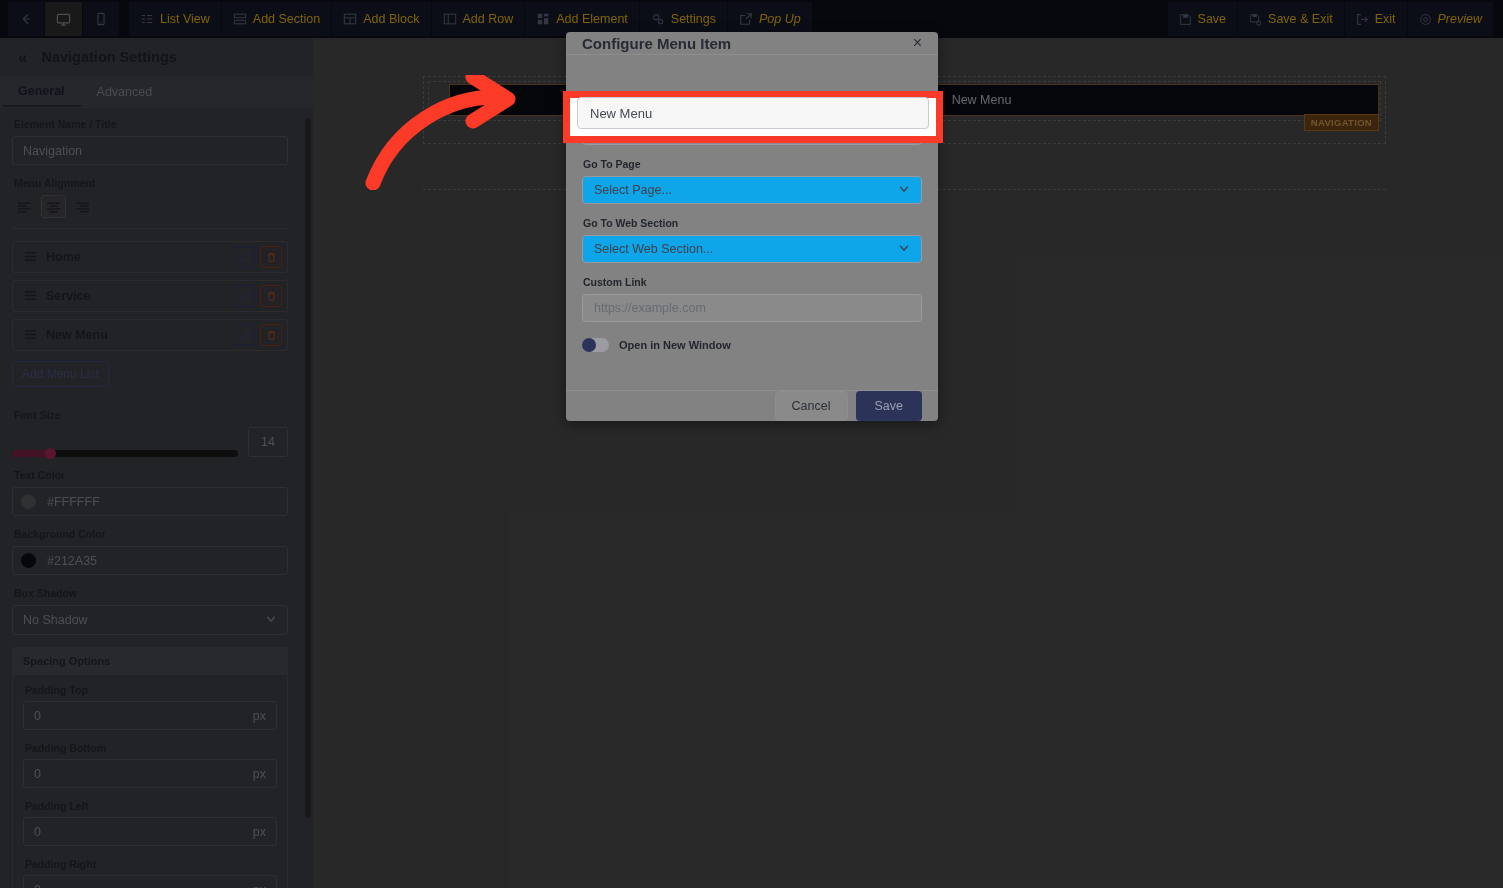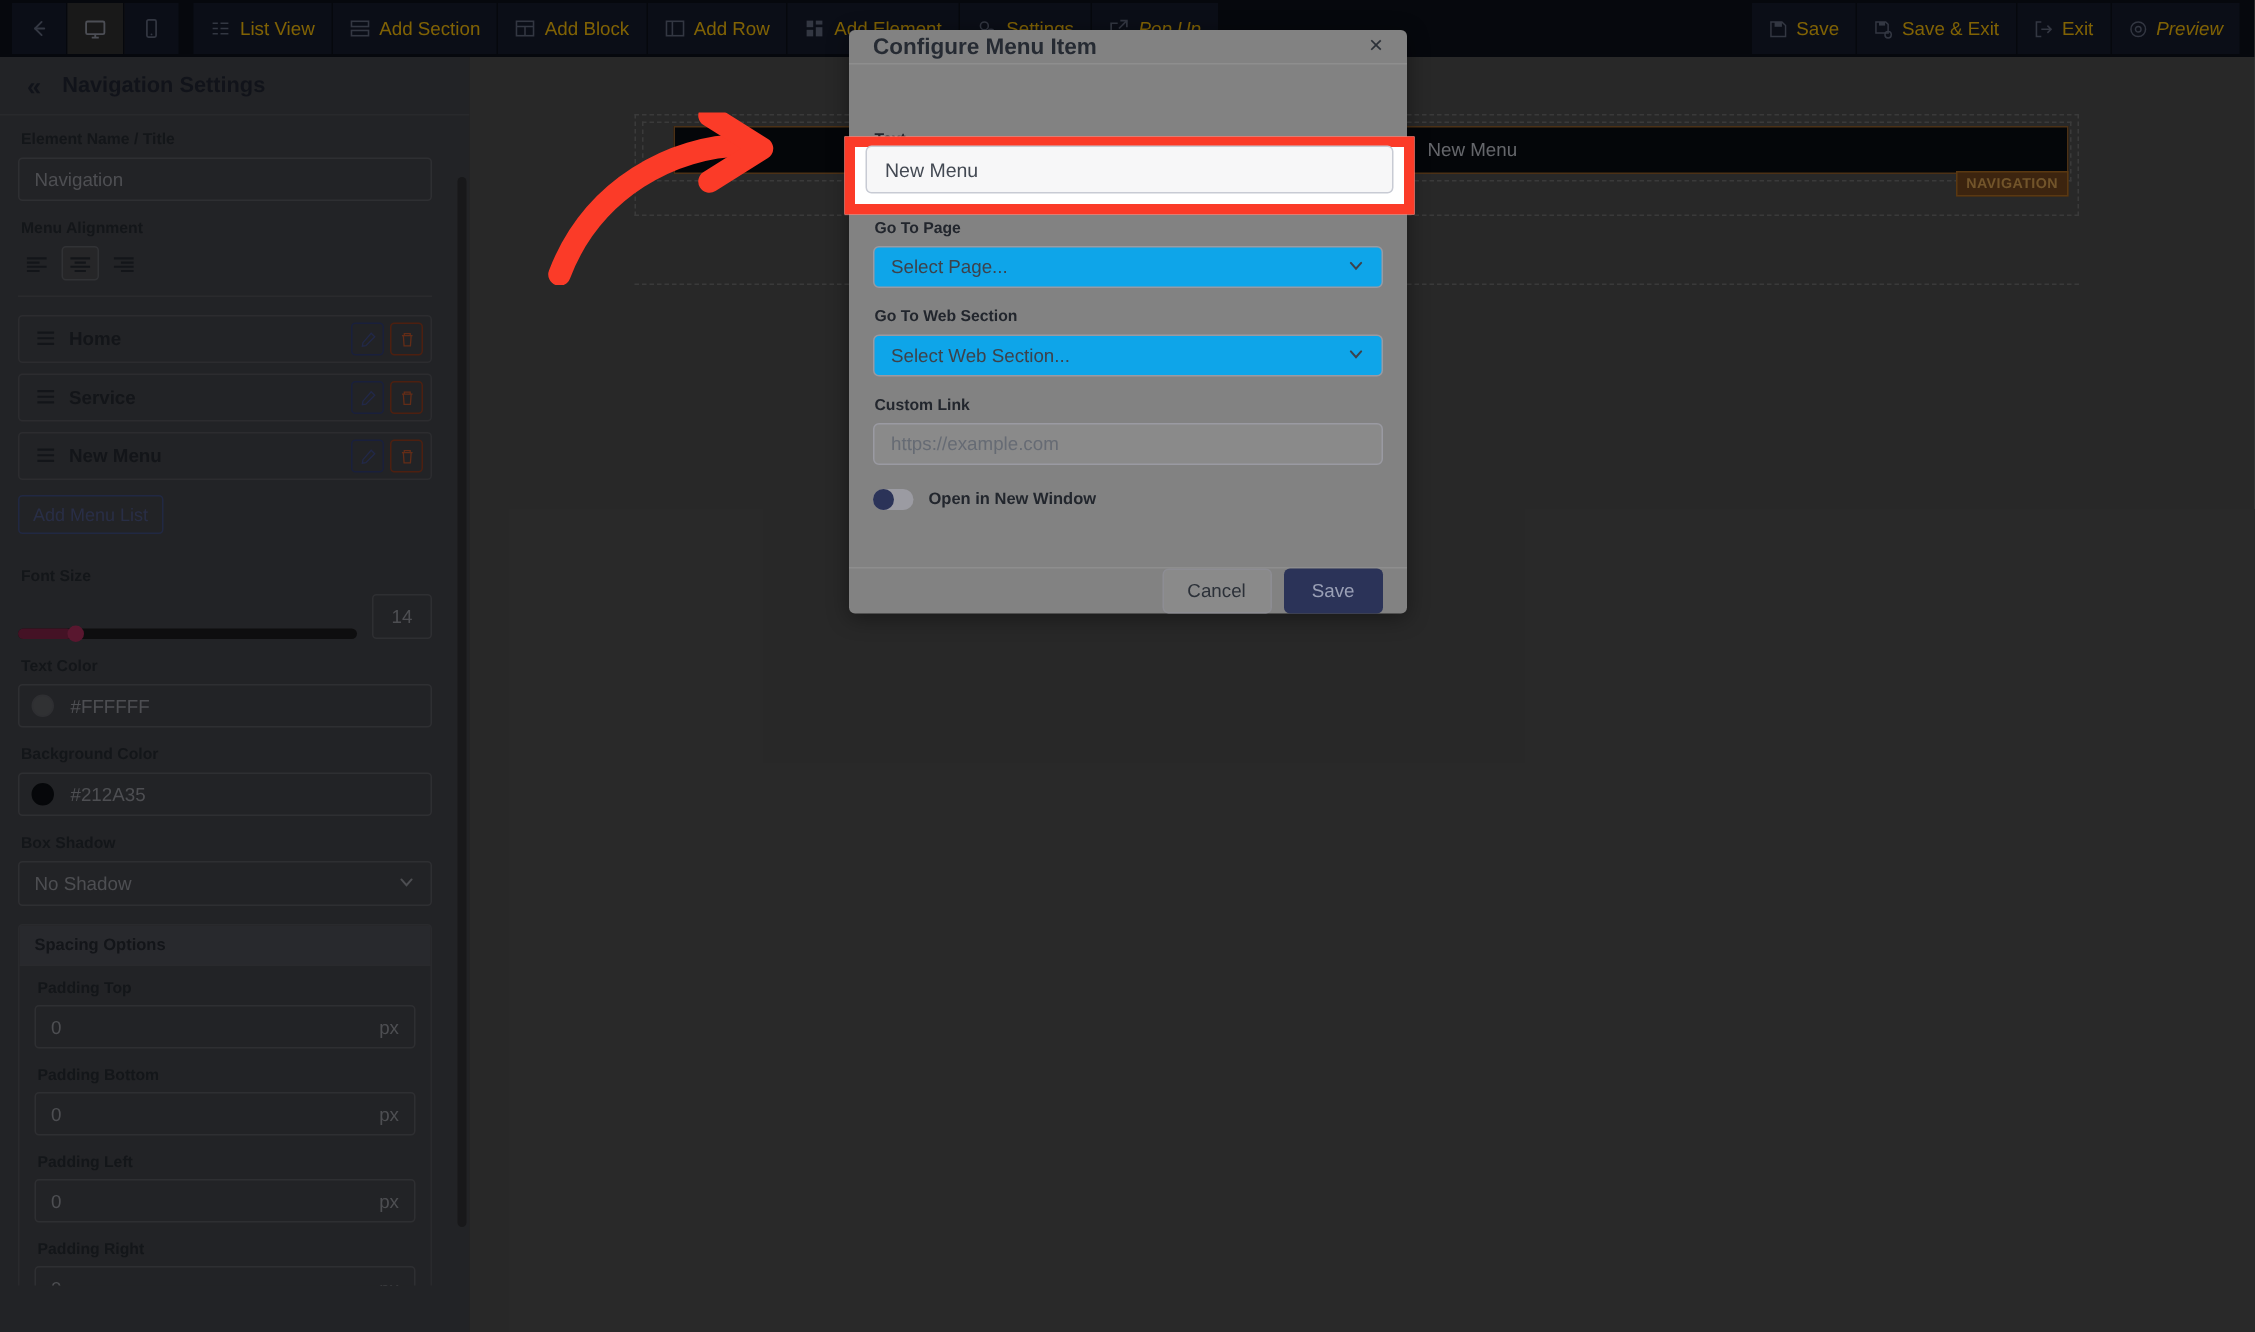--- a/index.html
+++ b/index.html
@@ -210,21 +210,21 @@
     border-bottom: 1px dashed #6a6a6a;
   }
 
   
   .overlay {
     position: absolute; inset: 0;
     background: rgba(0,0,0,0.45);
     z-index: 20;
   }
   .modal {
-    position: absolute; top: 20px; left: 566px;
+    position: absolute; top: 32px; left: 566px;
     width: 372px; height: 389px;
     background: #828282;
     border-radius: 4px;
     z-index: 21;
     display: flex; flex-direction: column;
     box-shadow: 0 3px 14px rgba(0,0,0,0.4);
     gap: 28px;
   }
   .modal-head {
     height: 44px;
@@ -459,20 +459,24 @@
     </div>
     <div class="canvas-section2"></div>
   </div>
 
   <div class="sidebar">
     <div class="sb-header">
       <span class="sb-collapse">«</span>
       <span>Navigation Settings</span>
     </div>
 
+    <div class="sb-tabs">
+      <div class="sb-tab active">General</div>
+      <div class="sb-tab">Advanced</div>
+    </div>
 
     <div class="sb-body">
       <div class="sb-scroll">
 
         <div class="field-label">Element Name / Title</div>
         <div class="input">Navigation</div>
 
         <div class="field-label sp">Menu Alignment</div>
         <div class="align-row">
           <div class="align-btn">

